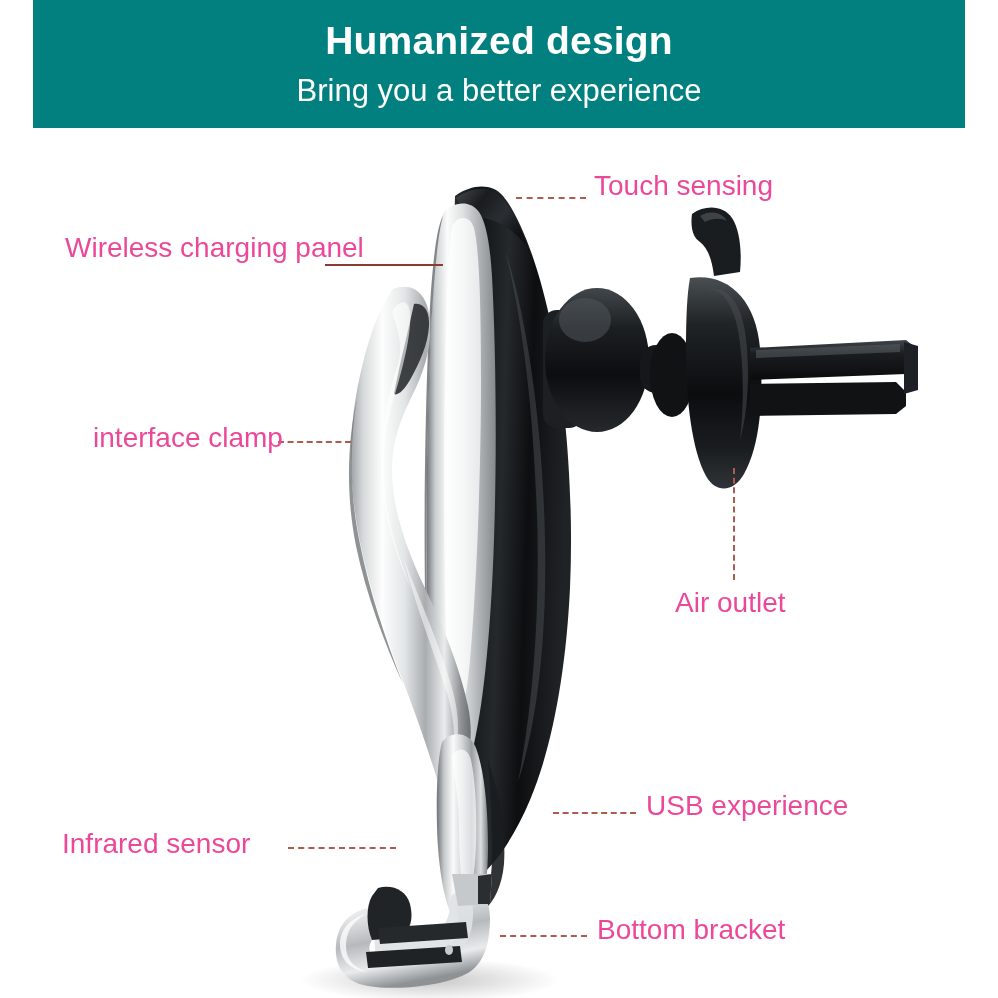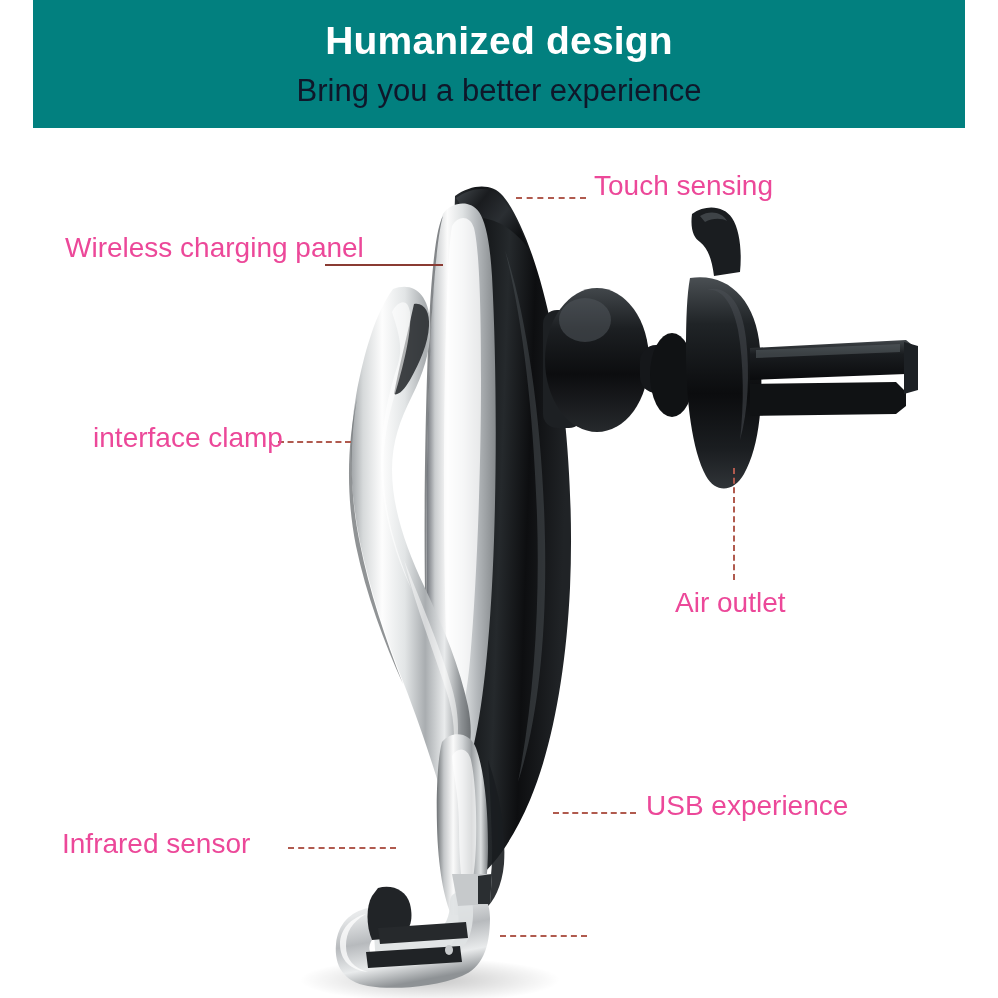--- a/index.html
+++ b/index.html
@@ -40,21 +40,21 @@
     letter-spacing: 0.2px;
     line-height: 46px;
     white-space: nowrap;
   }
   #banner-subtitle {
     position: absolute;
     left: 0;
     top: 72px;
     width: 100%;
     text-align: center;
-    color: #0f172a;
+    color: #ffffff;
     font-size: 31px;
     font-weight: normal;
     line-height: 38px;
     white-space: nowrap;
   }
 
   
   .callout {
     position: absolute;
     color: #ec4899;
@@ -350,14 +350,15 @@
   <div class="callout two-line" style="left:62px; top:420px; width:252px;">
     <div>interface clamp</div>
   </div>
 
   <div class="callout" style="left:675px; top:585px;">Air outlet</div>
 
   <div class="callout" style="left:646px; top:788px;">USB experience</div>
 
   <div class="callout" style="left:62px; top:826px;">Infrared sensor</div>
 
+  <div class="callout" style="left:597px; top:912px;">Bottom bracket</div>
 
 </div>
 
 </body></html>

